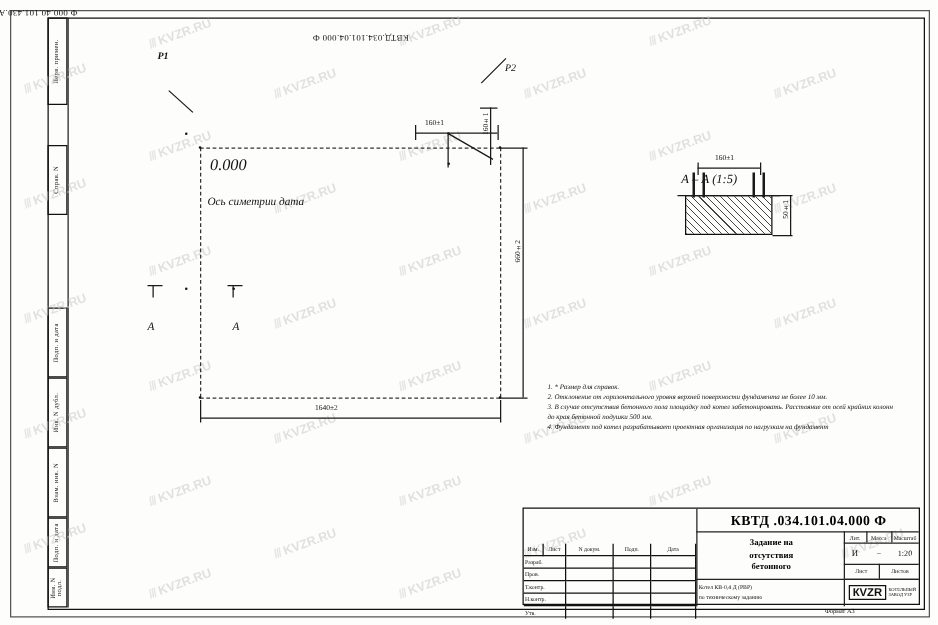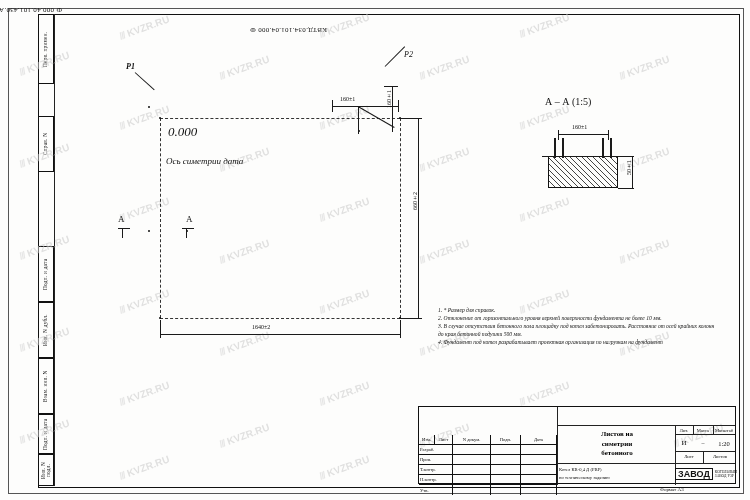--- a/index.html
+++ b/index.html
@@ -108,21 +108,21 @@
     font-family:"Liberation Sans", sans-serif;font-weight:bold;font-size:9px;color:#111;
     border:1px solid #111;padding:0 2px;
   }
   .logo-text{font-size:3.6px;line-height:1.15;color:#111;text-align:left;}
   #format-note{
     position:absolute;left:660px;top:487px;font-size:5px;color:#111;
   }
   .top-title{
     position:absolute;font-size:7px;color:#111;letter-spacing:.3px;
   }
-  .sec-label{position:absolute;font-size:9px;color:#111;}
+  .sec-label{position:absolute;font-size:9px;font-style:italic;color:#111;margin-top:42px;}
   .dot{position:absolute;width:2px;height:2px;border-radius:50%;background:#111;}
   .hatch{
     position:absolute;
     background:repeating-linear-gradient(45deg,#444 0 0.6px,transparent 0.6px 4px);
     border:1px solid #111;box-sizing:border-box;
   }
 </style>
 </head>
 <body>
 
@@ -217,21 +217,21 @@
   <div class="dot" style="left:399px;top:317px;"></div>
   <div class="dot" style="left:148px;top:106px;"></div>
   <div class="dot" style="left:358px;top:106px;"></div>
   <div class="dot" style="left:148px;top:230px;"></div>
   <div class="dot" style="left:186px;top:230px;"></div>
   <div class="dot" style="left:358px;top:130px;"></div>
 
   <div class="solid" style="left:135px;top:72px;width:26px;height:1px;transform:rotate(42deg);transform-origin:left center;"></div>
   <div class="solid" style="left:385px;top:66px;width:28px;height:1px;transform:rotate(-45deg);transform-origin:left center;"></div>
 
-  <div class="label" style="left:126px;top:62px;font-weight:bold;">
+  <div class="label" style="left:126px;top:40px;font-weight:bold;">
     <span>Р1</span>
   </div>
   <div class="label" style="left:404px;top:50px;">
     <span>Р2</span>
   </div>
 
   <div class="label" style="left:168px;top:124px;font-size:13px;">
     <span>0.000</span>
   </div>
   <div class="label" style="left:166px;top:156px;font-size:9px;">
@@ -356,25 +356,28 @@
     <div class="tb-cell" style="left:102px;top:58px;width:36px;height:10px;"></div>
     <div class="tb-cell" style="left:34px;top:68px;width:38px;height:10px;"></div>
     <div class="tb-cell" style="left:72px;top:68px;width:30px;height:10px;"></div>
     <div class="tb-cell" style="left:102px;top:68px;width:36px;height:10px;"></div>
     <div class="tb-cell" style="left:34px;top:78px;width:38px;height:10px;border-bottom:none;"></div>
     <div class="tb-cell" style="left:72px;top:78px;width:30px;height:10px;border-bottom:none;"></div>
     <div class="tb-cell" style="left:102px;top:78px;width:36px;height:10px;border-bottom:none;"></div>
 
     <div class="ln v" style="left:138px;top:0;height:78px;"></div>
 
+    <div id="tb-code">
+      <span>КВТД .034.101.04.000  Ф</span>
+    </div>
     <div class="ln h" style="left:138px;top:18px;width:178px;"></div>
 
     <div id="tb-title">
-      <span>Листов на</span>
-      <span>симетрии</span>
+      <span>Задание на</span>
+      <span>отсутствия</span>
       <span>бетонного</span>
     </div>
 
     <div class="ln v" style="left:256px;top:18px;height:38px;"></div>
     <div class="tb-plain" style="left:256px;top:19px;width:18px;height:8px;">
       <span>Лит.</span>
     </div>
     <div class="tb-plain" style="left:274px;top:19px;width:20px;height:8px;">
       <span>Масса</span>
     </div>
@@ -408,21 +411,21 @@
 
     <div class="tb-plain" style="left:140px;top:58px;width:116px;height:9px;justify-content:flex-start;font-size:4.6px;">
       <span>Котел  КВ-0,4  Д (РВР)</span>
     </div>
     <div class="tb-plain" style="left:140px;top:66px;width:116px;height:9px;justify-content:flex-start;font-size:4.6px;">
       <span>по техническому заданию</span>
     </div>
     <div class="ln v" style="left:256px;top:56px;height:22px;"></div>
 
     <div class="logo-box">
-      <span class="logo-mark">ЗАВОД</span>
+      <span class="logo-mark">КVZR</span>
       <span class="logo-text">
         <span>КОТЕЛЬНЫЙ</span><br>
         <span>ЗАВОД УЗР</span>
       </span>
     </div>
   </div>
 
   <div id="format-note">
     <span>Формат А3</span>
   </div>

